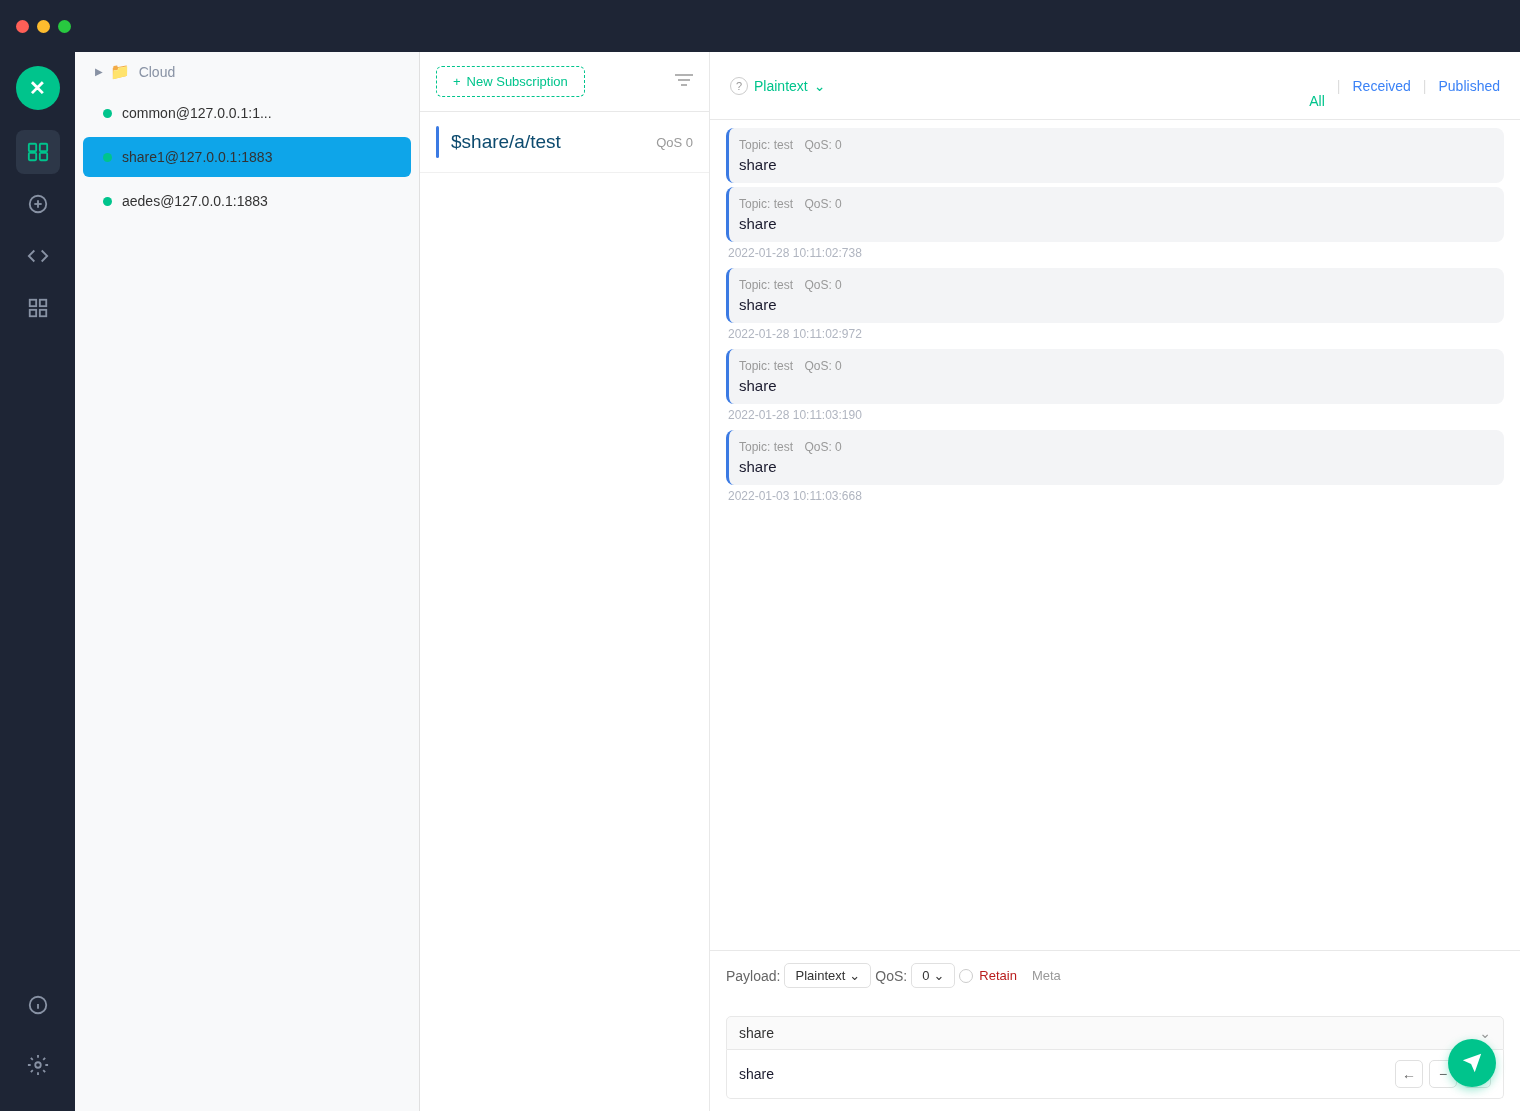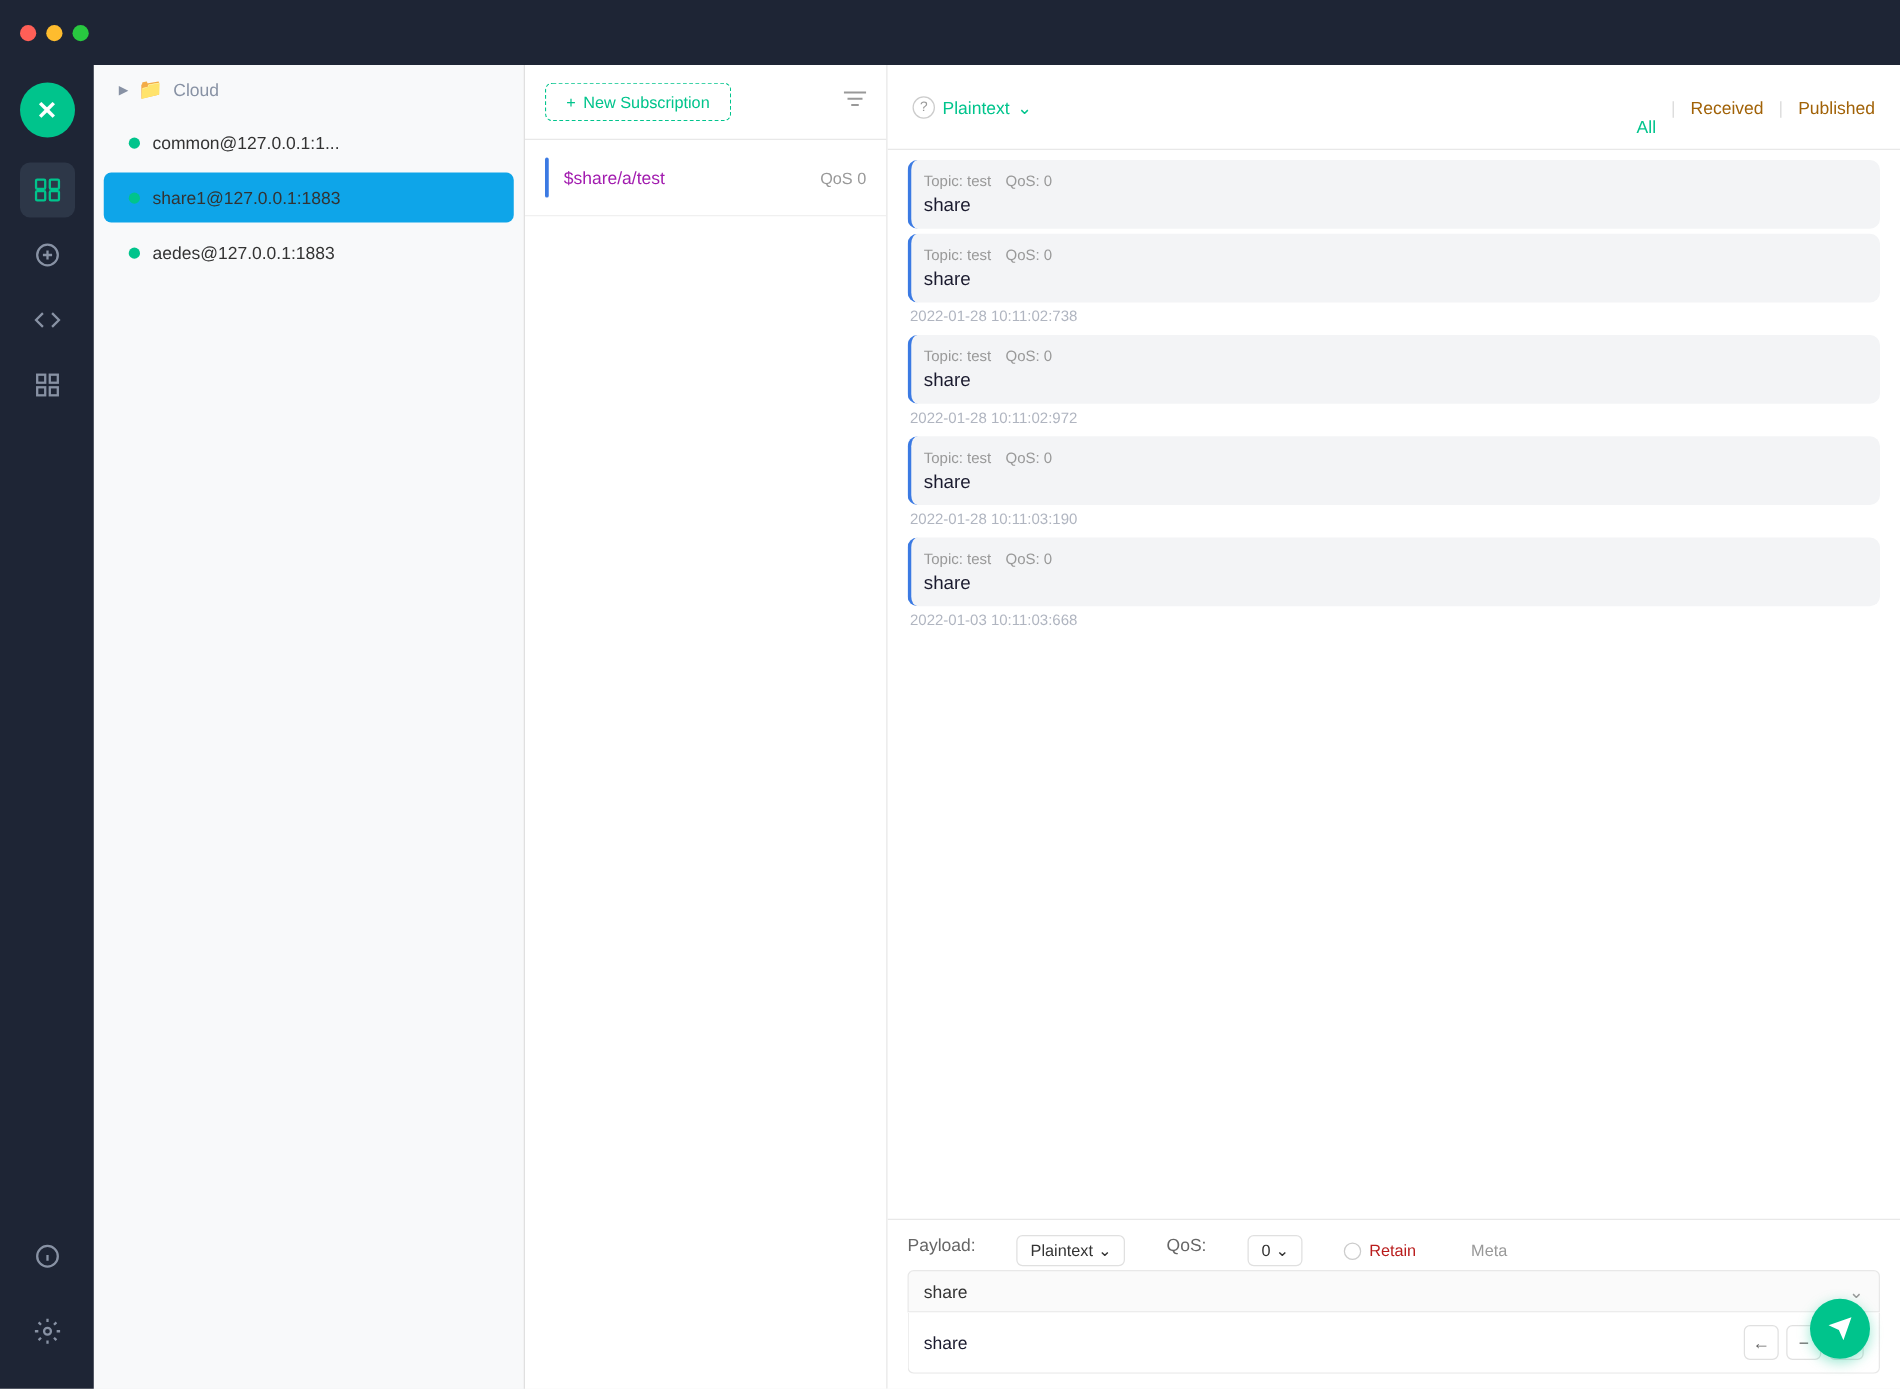--- a/index.html
+++ b/index.html
@@ -100,59 +100,59 @@
       border: 1.5px dashed #00c48c; color: #00c48c; background: transparent;
       padding: 7px 16px; border-radius: 6px; font-size: 13px; cursor: pointer;
       display: flex; align-items: center; gap: 6px; font-weight: 500;
     }
     .filter-icon { color: #999; font-size: 16px; cursor: pointer; }
     .subscription-item {
       display: flex; align-items: center; padding: 14px 16px; border-bottom: 1px solid #f0f0f0;
       cursor: pointer;
     }
     .sub-indicator { width: 3px; height: 32px; background: #3b7ae3; border-radius: 2px; margin-right: 12px; }
-    .sub-topic { font-size: 14px; color: #a21caf; font-weight: 500; flex: 1; }
+    .sub-topic { font-size: 19px; color: #0c4a6e; font-weight: 500; flex: 1; }
     .sub-qos { font-size: 13px; color: #999; }
 
     
     .messages-panel { flex: 1; display: flex; flex-direction: column; overflow: hidden; }
     .messages-header {
       padding: 10px 20px; border-bottom: 1px solid #e8e8e8;
       display: flex; align-items: center; justify-content: space-between;
     }
     .payload-type {
       display: flex; align-items: center; gap: 6px; color: #00c48c; font-size: 14px; cursor: pointer;
     }
     .help-icon {
       width: 18px; height: 18px; border-radius: 50%; border: 1.5px solid #ccc;
       display: flex; align-items: center; justify-content: center; font-size: 11px; color: #999;
     }
     .message-filters { display: flex; align-items: center; gap: 12px; font-size: 14px; }
     .filter-btn { color: #00c48c; cursor: pointer; font-weight: 500; margin-top: 31px; }
     .filter-sep { color: #ddd; }
-    .filter-inactive { color: #a16207; cursor: pointer; }
+    .filter-inactive { color: #3b82f6; cursor: pointer; }
 
     
     .messages-list { flex: 1; overflow-y: auto; padding: 8px 16px; }
     .message-group { margin-bottom: 4px; }
     .message-bubble {
       background: #f3f4f6; border-radius: 8px; padding: 10px 10px;
       border-left: 3px solid #3b7ae3; margin-bottom: 4px;
     }
     .message-meta { font-size: 12px; color: #999; margin-bottom: 4px; }
     .message-meta span { margin-right: 8px; }
     .message-content { font-size: 15px; color: #1a1a2e; font-weight: 500; }
     .message-timestamp { font-size: 12px; color: #b0b5c0; padding: 0 2px; margin-bottom: 8px; }
 
     
     .publish-area {
       border-top: 1px solid #e8e8e8; padding: 12px 16px; flex-shrink: 0;
     }
     .publish-toolbar {
-      display: flex; gap: 33px; margin-bottom: 3px;
+      display: flex; align-items: center; gap: 4px; margin-bottom: 28px;
     }
     .publish-label { font-size: 14px; color: #666; font-weight: 500; }
     .publish-select {
       border: 1px solid #e0e0e0; border-radius: 5px; padding: 4px 10px;
       font-size: 13px; color: #333; background: white; cursor: pointer;
       display: flex; align-items: center; gap: 4px;
     }
     .retain-btn {
       display: flex; align-items: center; gap: 6px; font-size: 13px; color: #b91c1c; cursor: pointer;
     }

